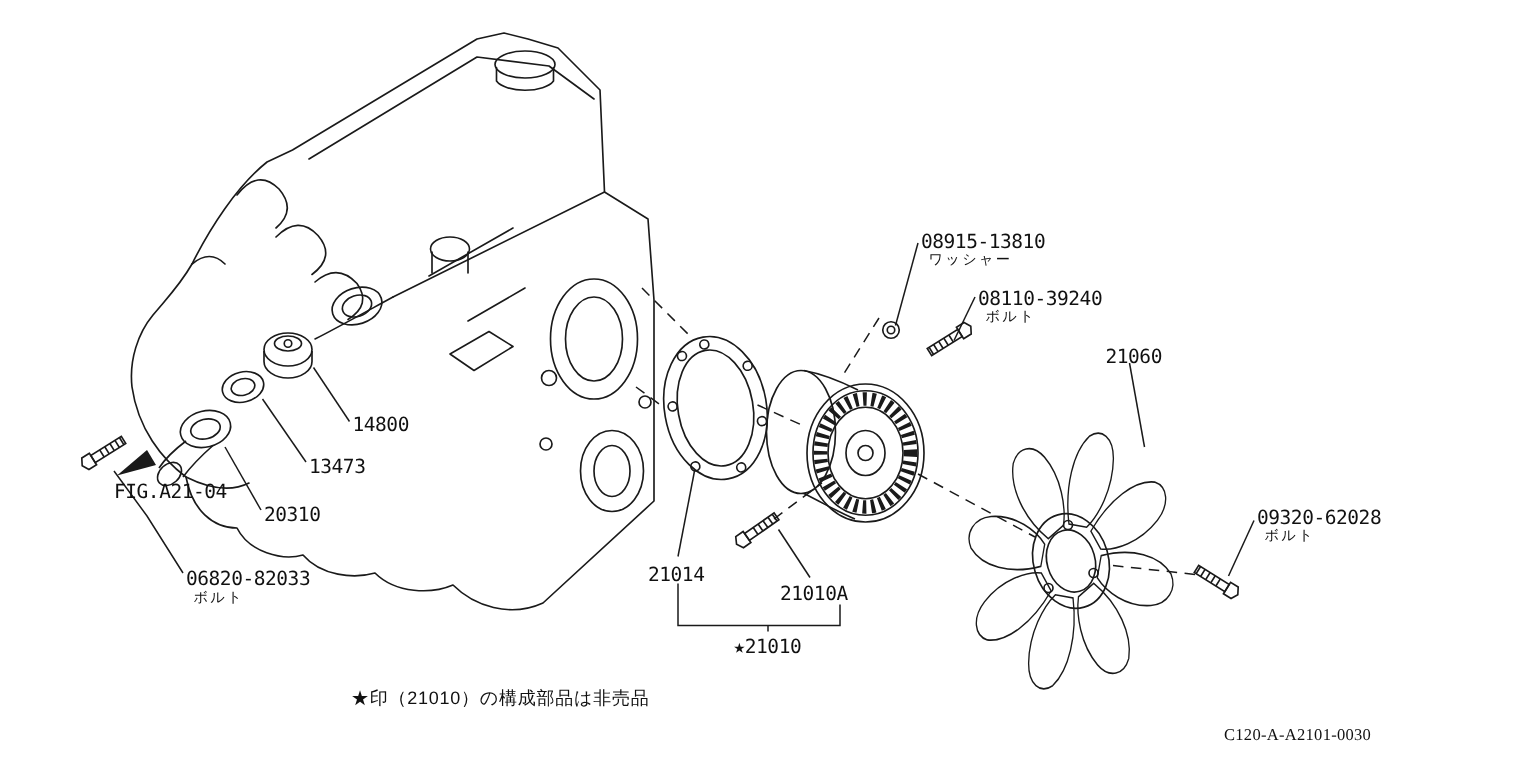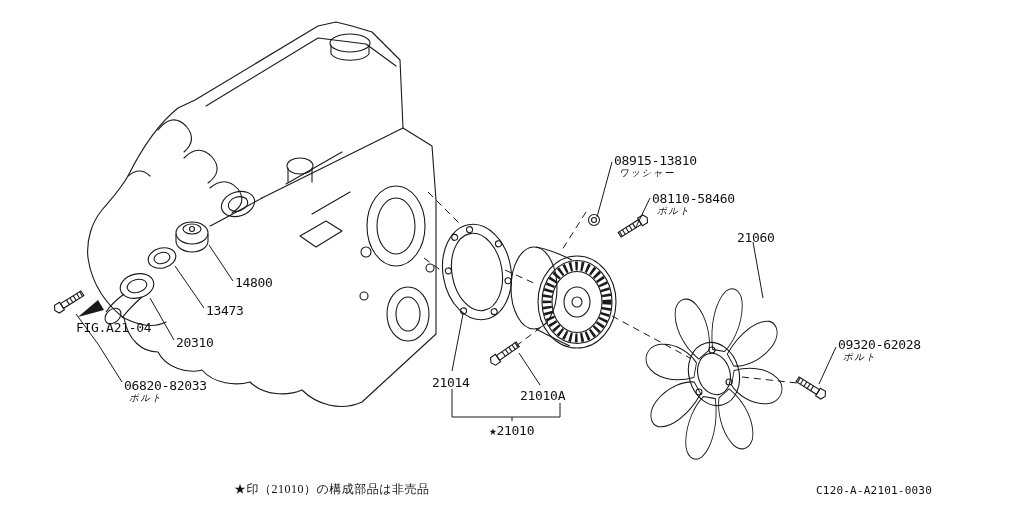--- a/index.html
+++ b/index.html
@@ -4,24 +4,24 @@
 <style>
   html,body{margin:0;padding:0;background:#fff;}
   .stage{
     position:relative;width:1024px;height:512px;background:#ffffff;overflow:hidden;
     font-family:"DejaVu Sans Mono","Liberation Mono",monospace;color:#111;
   }
   svg.lineart{position:absolute;left:0;top:0;}
   .lbl{position:absolute;white-space:nowrap;line-height:1.08;}
   .pn{font-size:13px;letter-spacing:-0.3px;}
   .cap{display:block;font-size:9.5px;margin-left:5px;letter-spacing:1.5px;
-       font-family:"DejaVu Sans","Liberation Sans",sans-serif;font-style:italic;}
-  .note{position:absolute;left:234px;top:481px;font-size:12px;
-        font-family:Liberation Serif, serif;letter-spacing:.5px;}
-  .code{position:absolute;left:816px;top:484px;font-size:11px;letter-spacing:.2px;}
+       font-family:"DejaVu Sans","Liberation Sans",sans-serif;}
+  .note{position:absolute;left:234px;top:457px;font-size:12px;
+        font-family:Liberation Sans, sans-serif;letter-spacing:.5px;}
+  .code{position:absolute;left:816px;top:484px;font-size:11px;letter-spacing:.2px;font-family:Liberation Serif, serif;}
 </style>
 </head>
 <body>
 
 <div class="stage">
 
   <svg class="lineart" width="1024" height="512" viewBox="0 0 1024 512">
     <defs>
       <g id="bolt" stroke="#1a1a1a" fill="none" stroke-width="1.1">
         <path d="M0,-4.5 L-6,-4.5 L-8.5,0 L-6,4.5 L0,4.5 Z"></path>
@@ -154,21 +154,21 @@
 
     <polygon points="78,317 98,300 104,310" fill="#1a1a1a"></polygon>
   </svg>
 
   <div class="lbl" style="left:614px;top:151px">
     <span class="pn">08915-13810</span>
     <span class="cap">ワッシャー</span>
   </div>
 
   <div class="lbl" style="left:652px;top:189px">
-    <span class="pn">08110-58460</span>
+    <span class="pn">08110-39240</span>
     <span class="cap">ボルト</span>
   </div>
 
   <div class="lbl" style="left:737px;top:228px">
     <span class="pn">21060</span>
   </div>
 
   <div class="lbl" style="left:235px;top:273px">
     <span class="pn">14800</span>
   </div>

